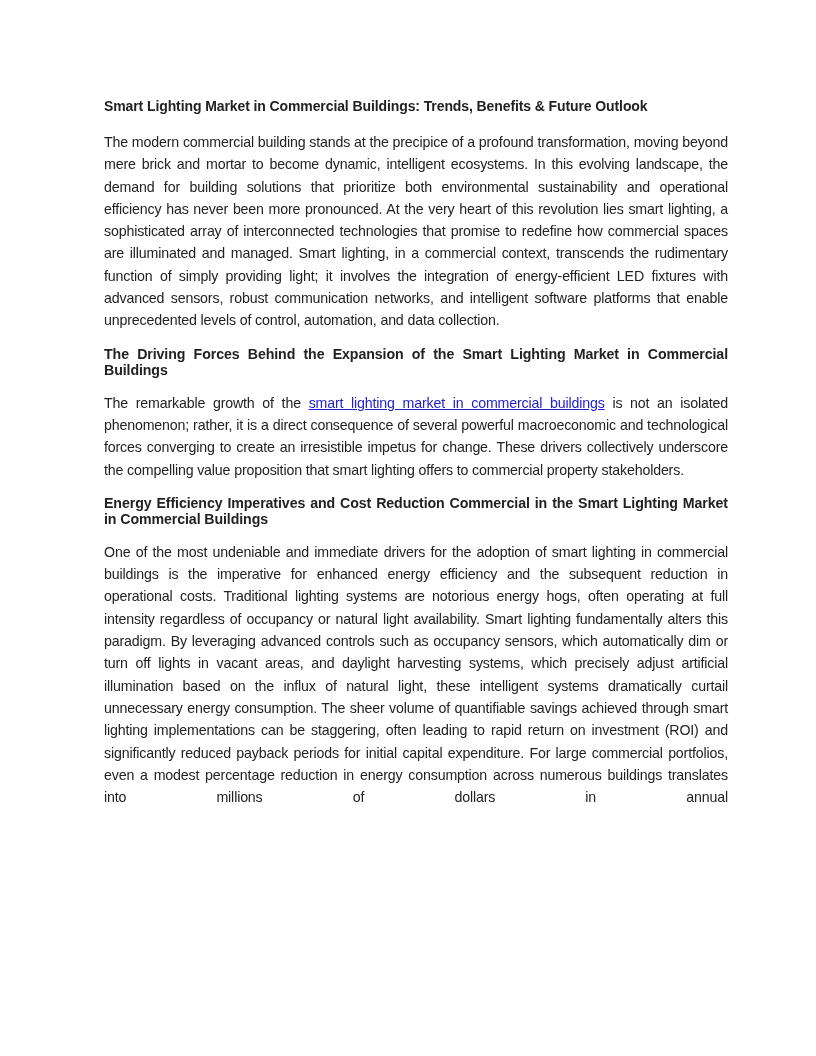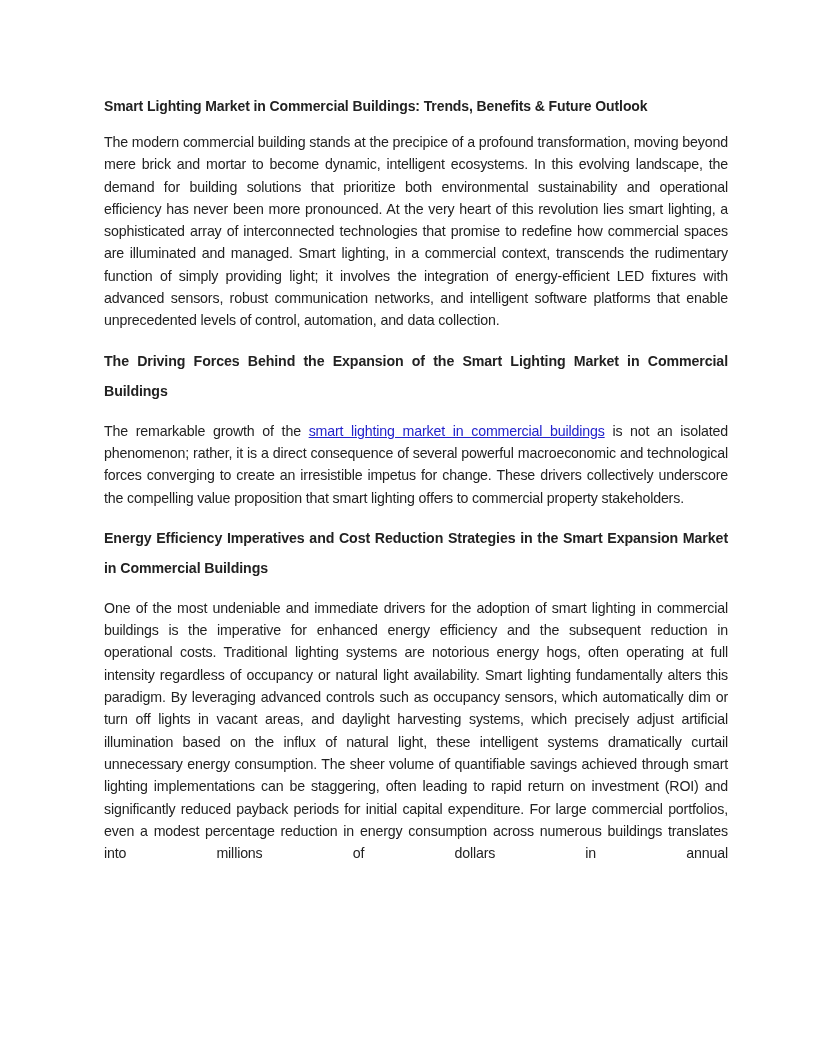--- a/index.html
+++ b/index.html
@@ -33,21 +33,21 @@
     p.body-text {
       margin: 14px 0 14px 0;
       text-align: justify;
       text-align-last: left;
       letter-spacing: -0.15px;
     }
     h2.section-heading {
       font-size: 14.2px;
       font-weight: bold;
       margin: 0 0 14px 0;
-      line-height: 30px;
+      line-height: 16px;
       text-align: justify;
       text-align-last: left;
       letter-spacing: -0.1px;
     }
     a.inline-link {
       color: #1a0dab;
       color: #2222cc;
       text-decoration: underline;
     }
   </style>
@@ -57,16 +57,16 @@
 <div class="page">
   <div class="title">Smart Lighting Market in Commercial Buildings: Trends, Benefits &amp; Future Outlook</div>
 
   <p class="body-text">The modern commercial building stands at the precipice of a profound transformation, moving beyond mere brick and mortar to become dynamic, intelligent ecosystems. In this evolving landscape, the demand for building solutions that prioritize both environmental sustainability and operational efficiency has never been more pronounced. At the very heart of this revolution lies smart lighting, a sophisticated array of interconnected technologies that promise to redefine how commercial spaces are illuminated and managed. Smart lighting, in a commercial context, transcends the rudimentary function of simply providing light; it involves the integration of energy-efficient LED fixtures with advanced sensors, robust communication networks, and intelligent software platforms that enable unprecedented levels of control, automation, and data collection.</p>
 
 
   <h2 class="section-heading">The Driving Forces Behind the Expansion of the Smart Lighting Market in Commercial Buildings</h2>
 
   <p class="body-text"><span>The remarkable growth of the </span><a class="inline-link" href="#">smart lighting market in commercial buildings</a><span> is not an isolated phenomenon; rather, it is a direct consequence of several powerful macroeconomic and technological forces converging to create an irresistible impetus for change. These drivers collectively underscore the compelling value proposition that smart lighting offers to commercial property stakeholders.</span></p>
 
-  <h2 class="section-heading">Energy Efficiency Imperatives and Cost Reduction Strategies in the Smart Expansion Market in Commercial Buildings</h2>
+  <h2 class="section-heading">Energy Efficiency Imperatives and Cost Reduction Commercial in the Smart Lighting Market in Commercial Buildings</h2>
 
   <p class="body-text" style="text-align-last: justify;">One of the most undeniable and immediate drivers for the adoption of smart lighting in commercial buildings is the imperative for enhanced energy efficiency and the subsequent reduction in operational costs. Traditional lighting systems are notorious energy hogs, often operating at full intensity regardless of occupancy or natural light availability. Smart lighting fundamentally alters this paradigm. By leveraging advanced controls such as occupancy sensors, which automatically dim or turn off lights in vacant areas, and daylight harvesting systems, which precisely adjust artificial illumination based on the influx of natural light, these intelligent systems dramatically curtail unnecessary energy consumption. The sheer volume of quantifiable savings achieved through smart lighting implementations can be staggering, often leading to rapid return on investment (ROI) and significantly reduced payback periods for initial capital expenditure. For large commercial portfolios, even a modest percentage reduction in energy consumption across numerous buildings translates into millions of dollars in annual</p>
 </div>
 
 </body></html>

